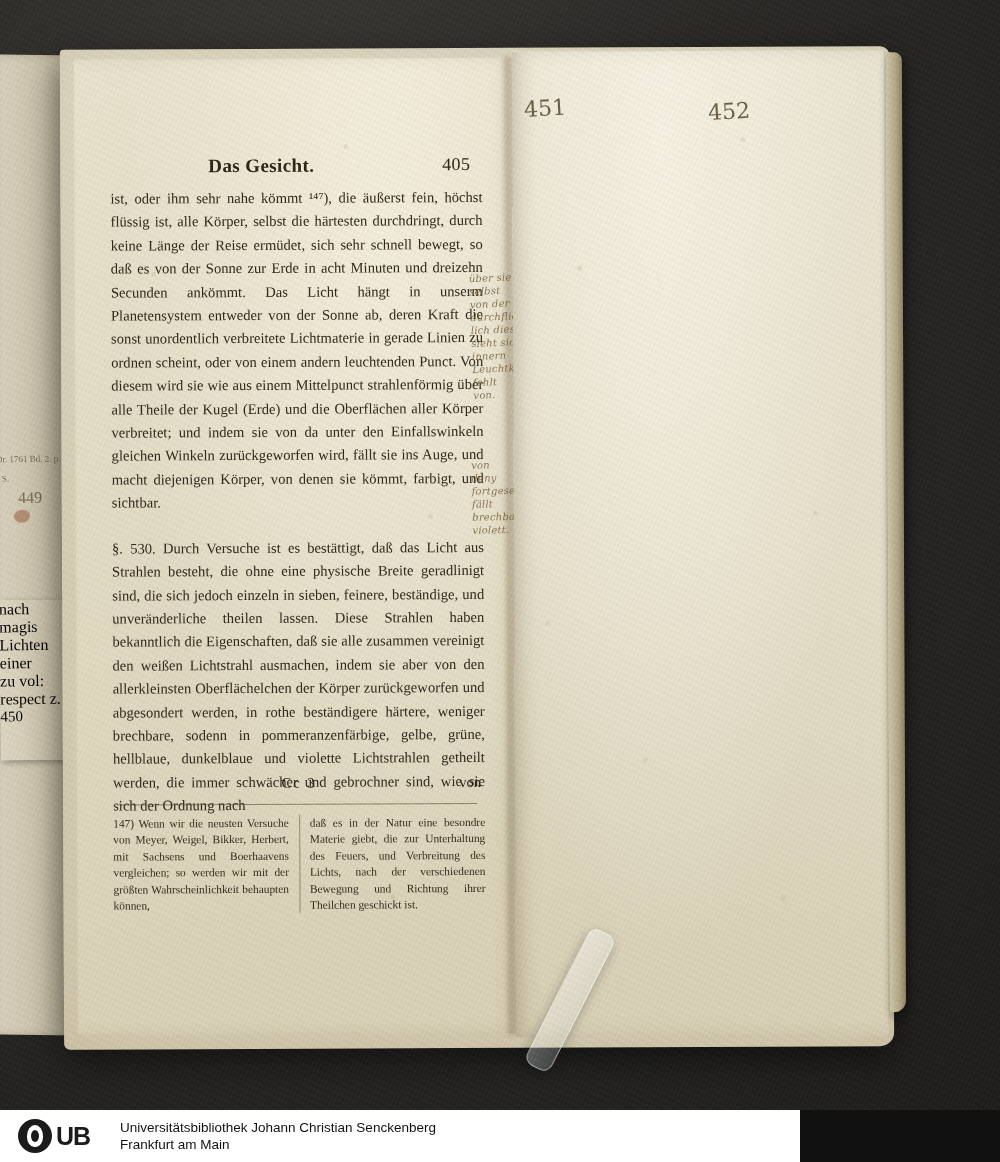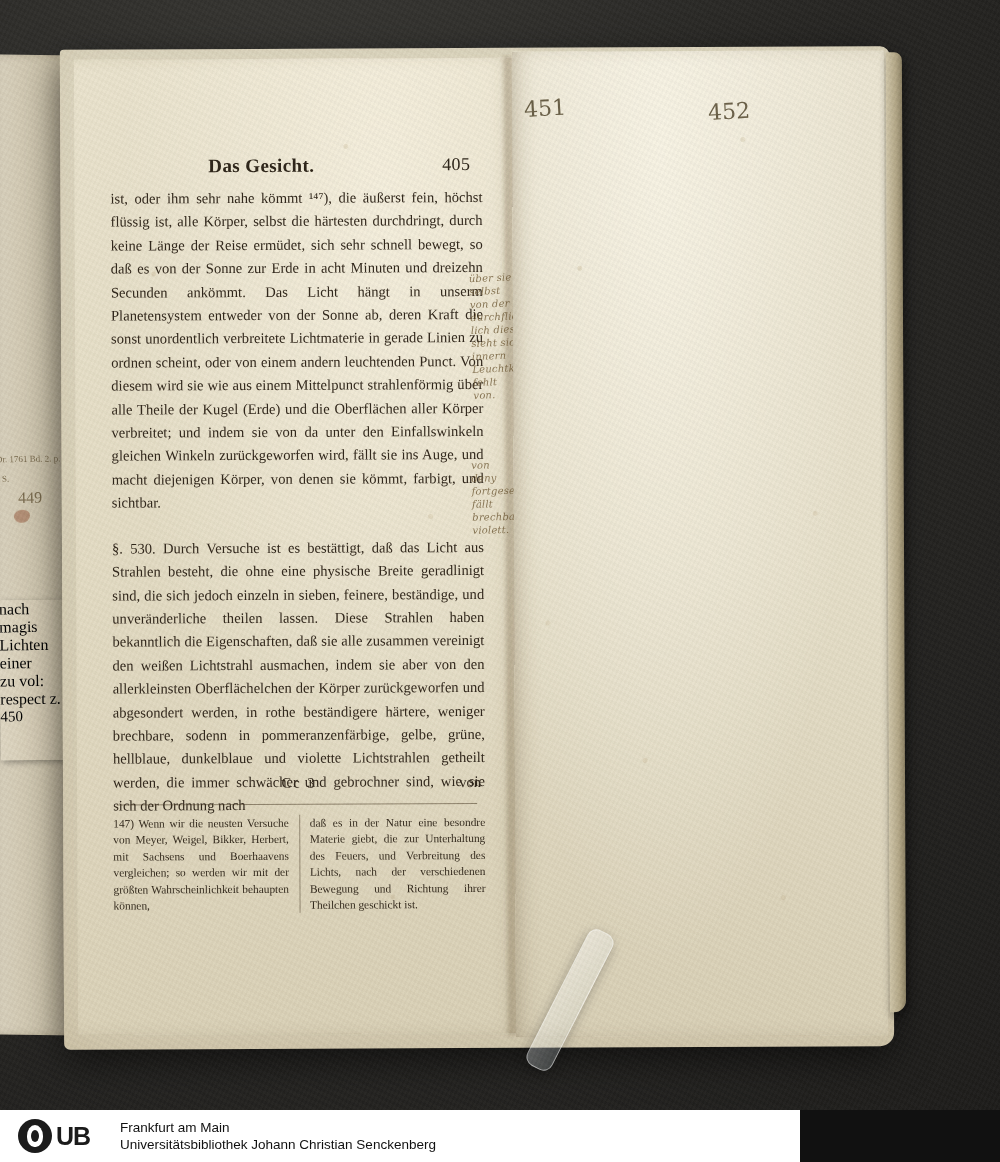--- a/index.html
+++ b/index.html
@@ -384,16 +384,16 @@
   </div>
 
 </div>
 
 <div class="footer">
   <div class="logo">
     <div class="seal"></div>
     <div class="ub">UB</div>
   </div>
   <div class="txt">
+    <div>Universitätsbibliothek Johann Christian Senckenberg</div>
     <div>Frankfurt am Main</div>
-    <div>Universitätsbibliothek Johann Christian Senckenberg</div>
   </div>
 </div>
 
 </body></html>

